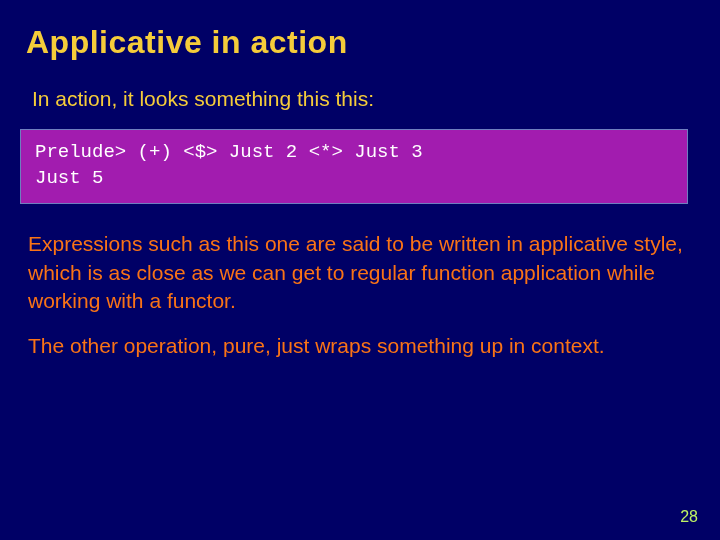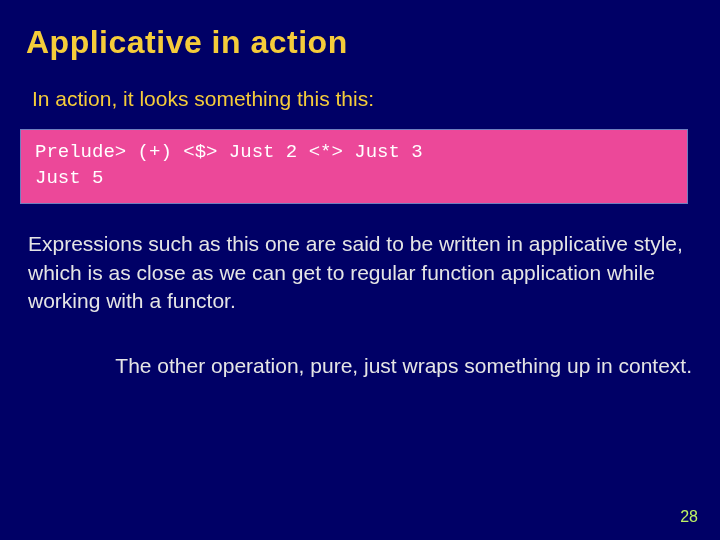--- a/index.html
+++ b/index.html
@@ -24,37 +24,37 @@
     color: #f5cc3a;
     font-family: Arial, Helvetica, sans-serif;
   }
   .intro {
     font-size: 21px;
     padding: 26px 0 0 32px;
     color: #f5cc3a;
   }
   .codebox {
     margin: 18px 32px 0 20px;
-    background: #ec4899;
+    background: #a21caf;
     border: 1px solid #6f7fbf;
     padding: 10px 14px 12px 14px;
     font-family: "Courier New", Courier, monospace;
     font-size: 19px;
     color: #ffffff;
     line-height: 1.35;
     white-space: pre;
   }
   .para {
     font-size: 21px;
     line-height: 1.35;
     padding: 0 28px 0 28px;
-    color: #e5e5e5;
+    color: #f97316;
   }
   .para1 { margin-top: 26px; }
-  .para2 { margin-top: 37px; text-align: right; }
+  .para2 { margin-top: 17px; }
   .pagenum {
     position: absolute;
     right: 22px;
     bottom: 14px;
     font-size: 16px;
     color: #bef264;
   }
 </style>
 </head>
 <body>

